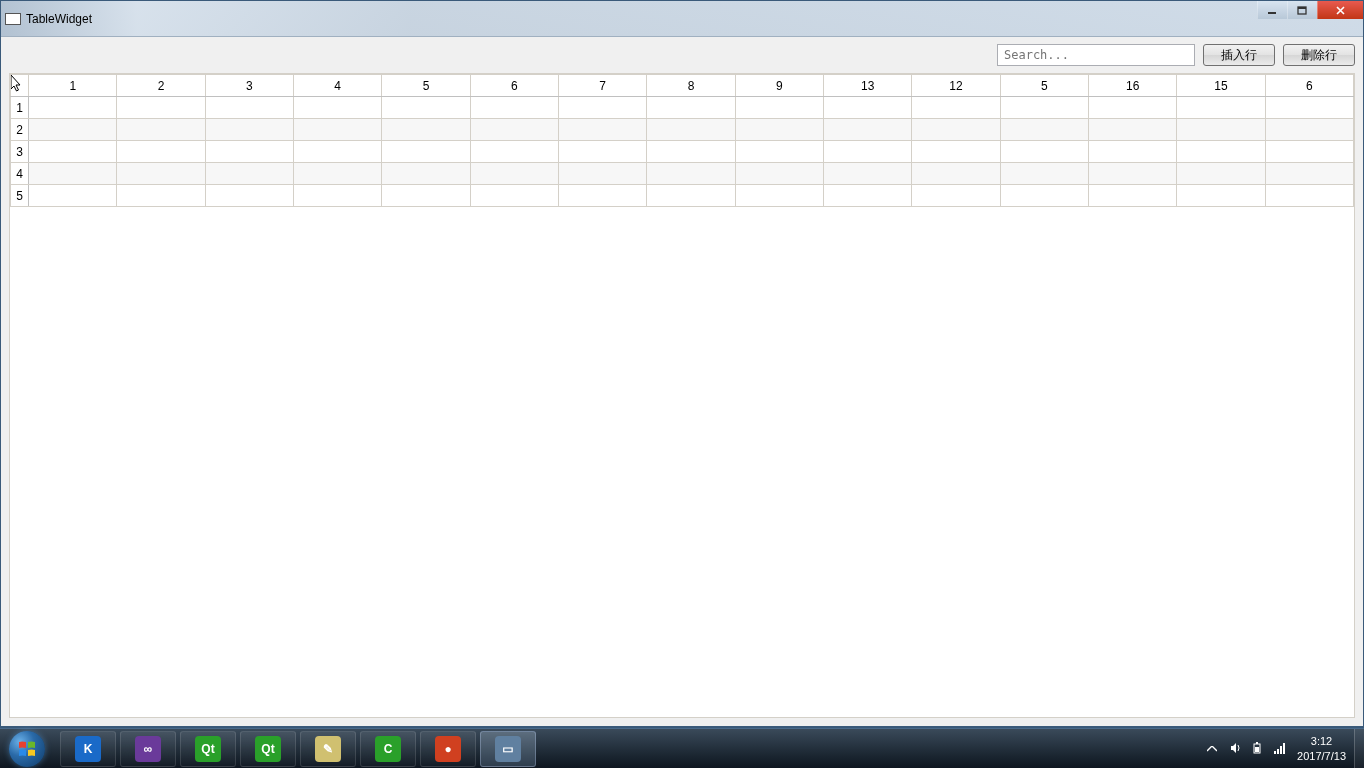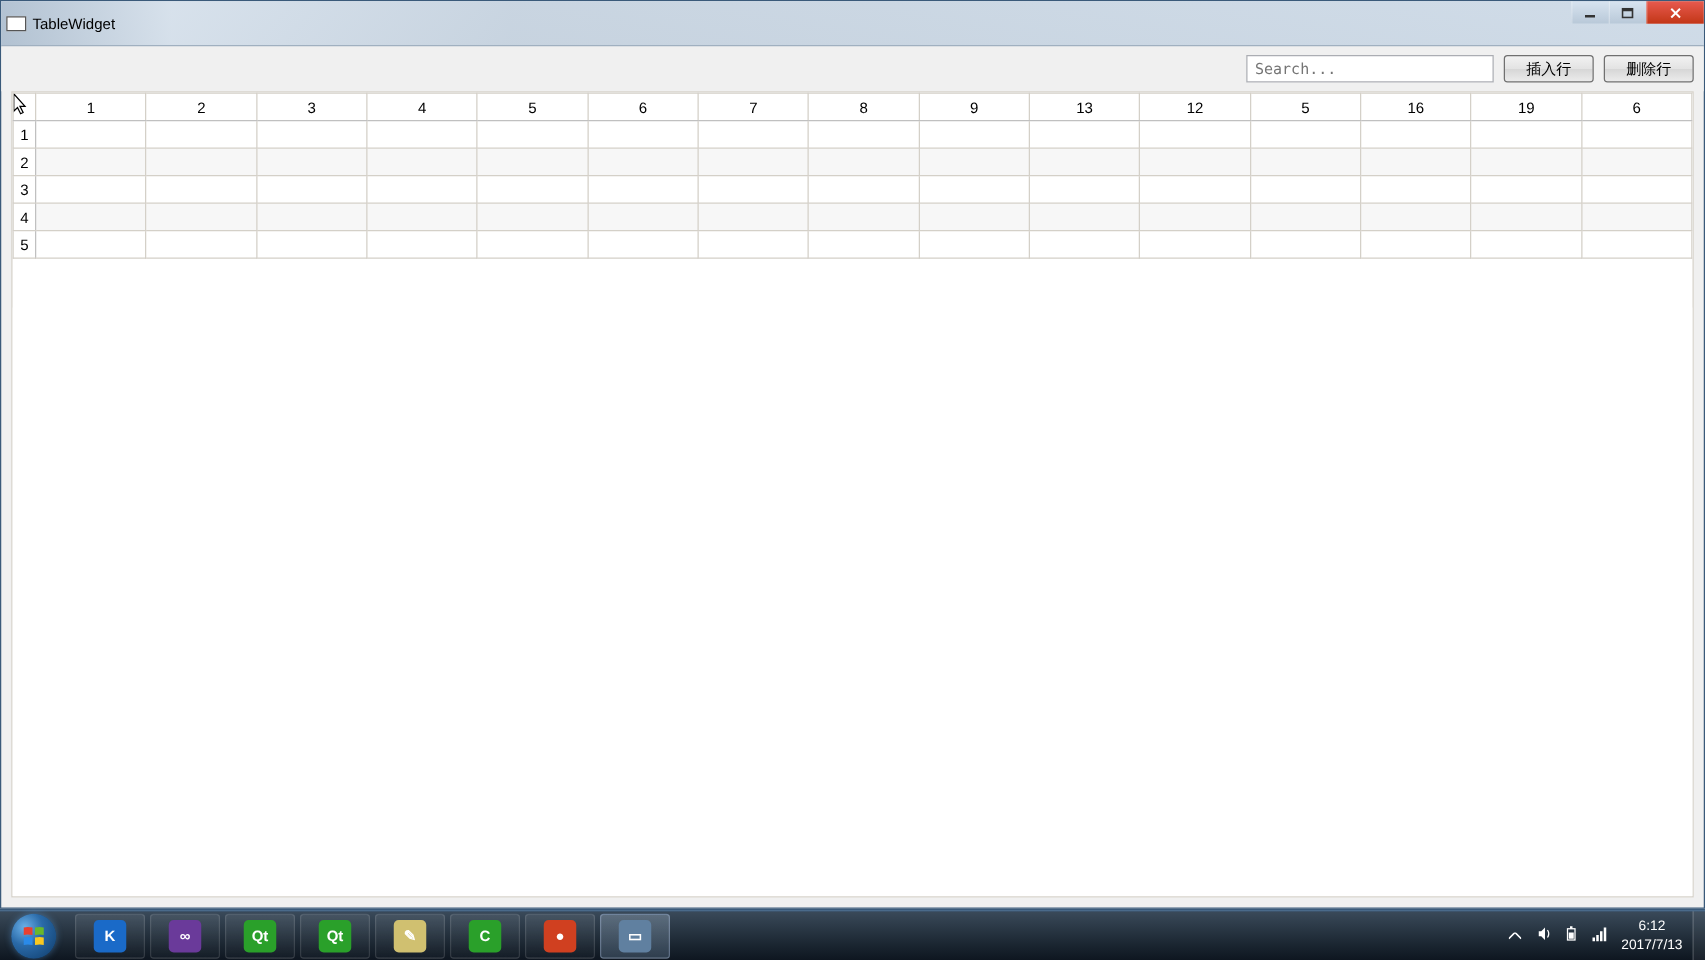--- a/index.html
+++ b/index.html
@@ -167,21 +167,21 @@
             <th>4</th>
             <th>5</th>
             <th>6</th>
             <th>7</th>
             <th>8</th>
             <th>9</th>
             <th>13</th>
             <th>12</th>
             <th>5</th>
             <th>16</th>
-            <th>19</th>
+            <th>15</th>
             <th>6</th>
           </tr>
       </thead>
       <tbody id="grid-body">
           <tr>
             <th class="row-hdr">1</th>
             <td></td>
             <td></td>
             <td></td>
             <td></td>
@@ -355,18 +355,18 @@
       <span>
         <svg width="14" height="14" viewBox="0 0 14 14">
             <rect x="1" y="10" width="2" height="3" fill="#fff"></rect>
             <rect x="4" y="8" width="2" height="5" fill="#fff"></rect>
             <rect x="7" y="5" width="2" height="8" fill="#fff"></rect>
             <rect x="10" y="2" width="2" height="11" fill="#fff"></rect>
           </svg>
       </span>
     </div>
     <div class="clock">
-      <div>6:12</div>
+      <div>3:12</div>
       <div>2017/7/13</div>
     </div>
   </div>
   <div class="show-desktop"></div>
 </div>
 
 </body></html>

